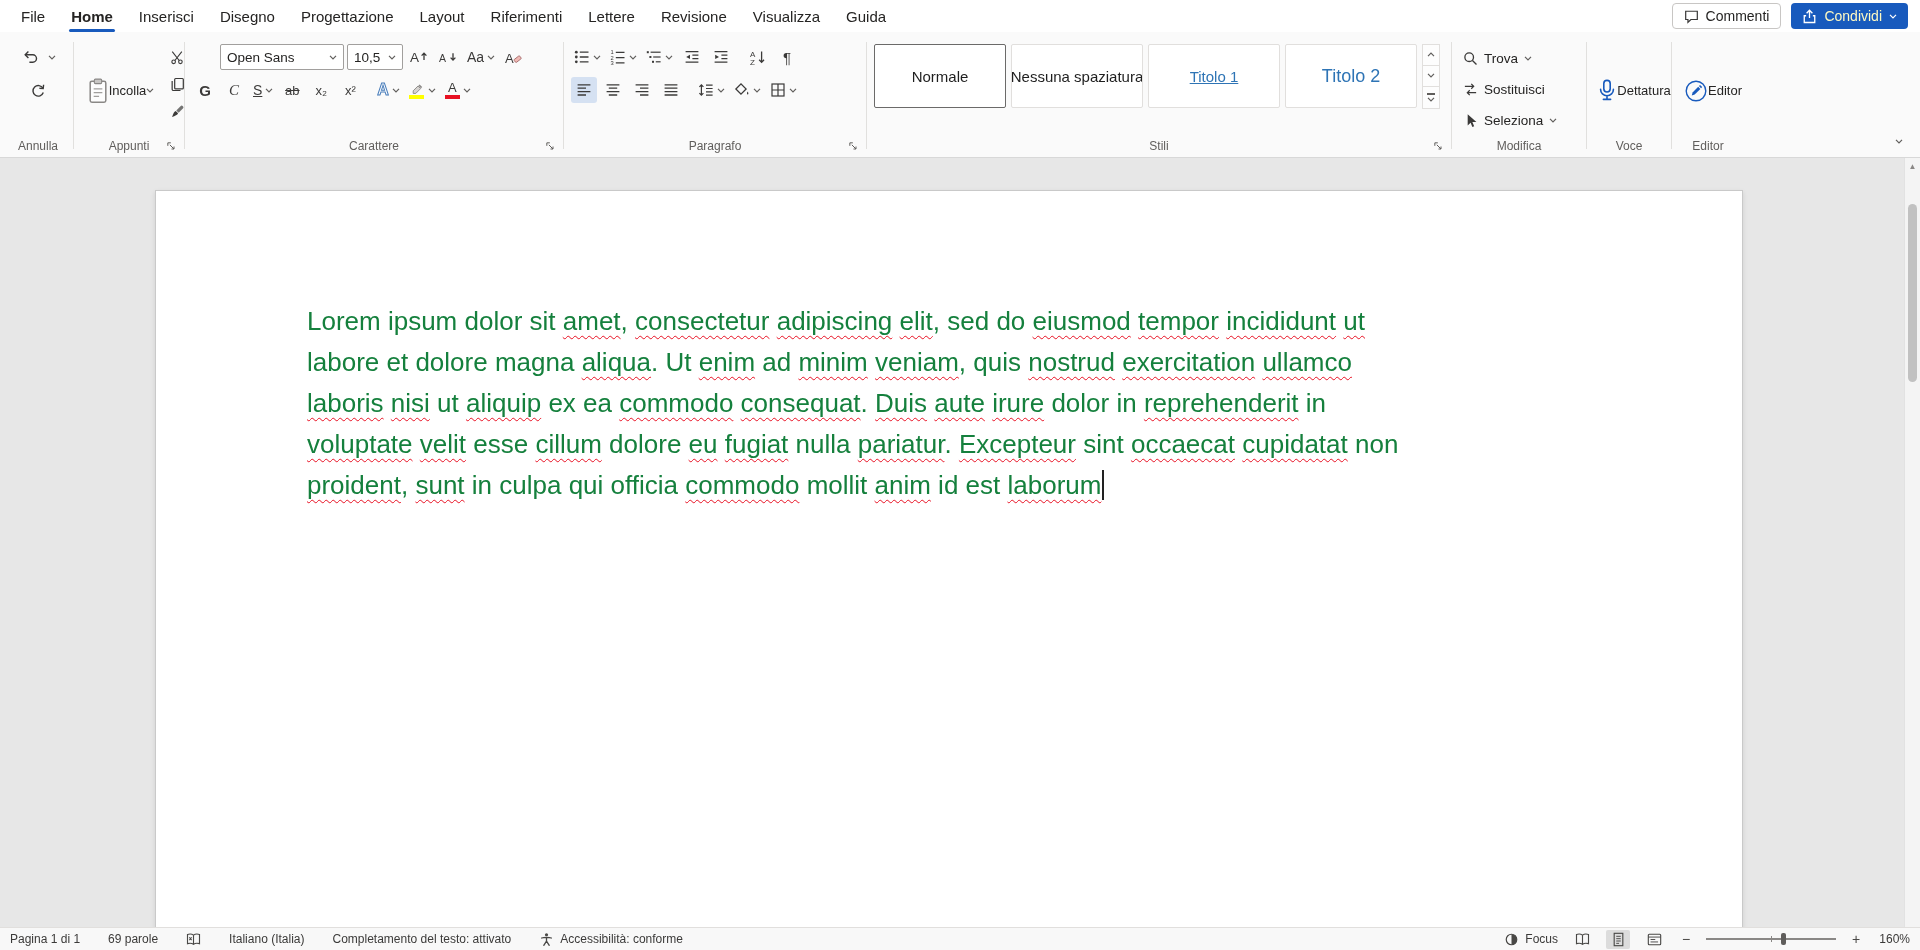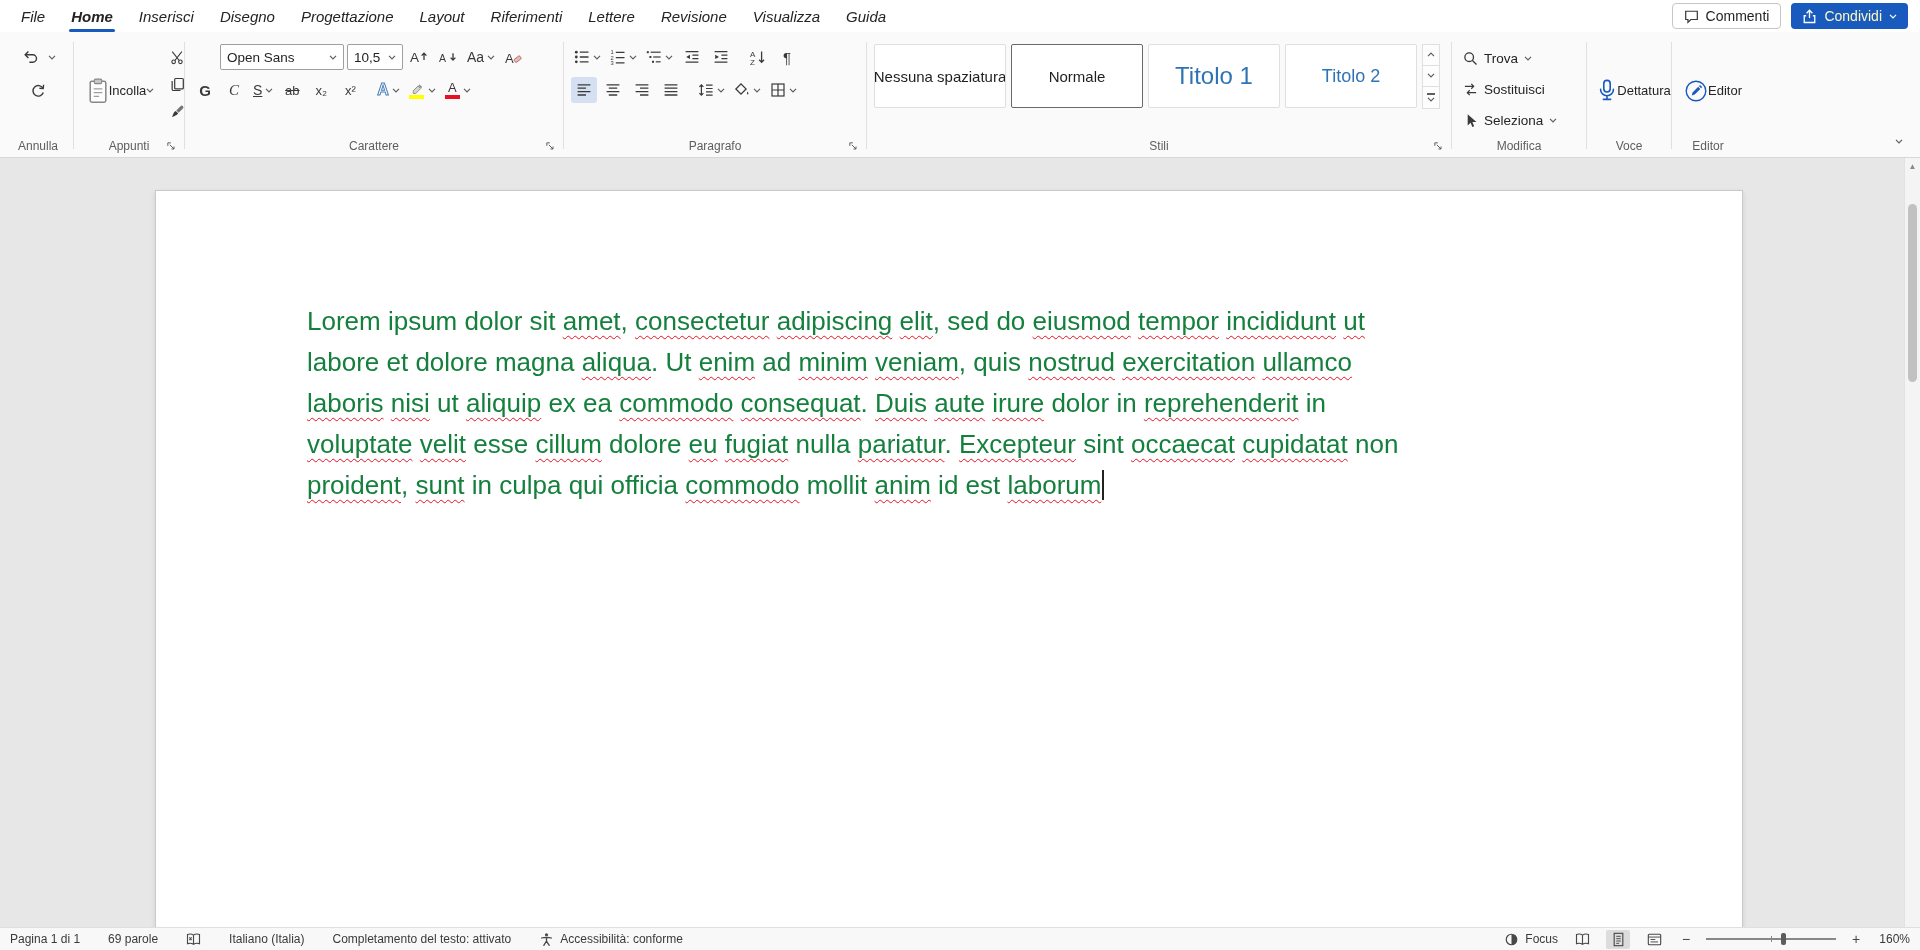--- a/index.html
+++ b/index.html
@@ -4,21 +4,21 @@
 <style>
   * { box-sizing: border-box; margin: 0; padding: 0; }
   html, body { width: 1920px; height: 950px; overflow: hidden; background: #fff;
     font-family: "Liberation Sans", "DejaVu Sans", sans-serif; }
   button { font-family: inherit; background: none; border: none; cursor: pointer; color: inherit; }
   .app { position: relative; width: 1920px; height: 950px; display: flex; flex-direction: column; }
 
   
   .tabbar { height: 32px; background: #fff; display: flex; align-items: stretch; padding: 0 8px; }
   .tabs { display: flex; align-items: stretch; }
-  .tab { padding: 0 13px; font-size: 15px; color: #252423; display: flex; align-items: center; position: relative; cursor: pointer; font-style: italic; }
+  .tab { padding: 0 13px; font-size: 15px; color: #252423; display: flex; align-items: center; position: relative; cursor: pointer; }
   .tab.active { font-weight: 700; }
   .tab.active::after { content: ""; position: absolute; left: 11px; right: 11px; bottom: 0; height: 3px; background: #185abd; border-radius: 2px; }
   .tabbar-right { margin-left: auto; display: flex; align-items: center; gap: 10px; padding-right: 4px; }
   .comments-btn { height: 26px; display: flex; align-items: center; gap: 7px; padding: 0 11px; border: 1px solid #c8c6c4; border-radius: 4px; background: #fff; font-size: 14px; color: #252423; margin-left: 36px; }
   .share-btn { height: 26px; display: flex; align-items: center; gap: 7px; padding: 0 11px; border-radius: 4px; background: #185abd; color: #fef9c3; font-size: 14px; }
 
   
   .ribbon { height: 126px; background: #fafafa; border-bottom: 1px solid #d8d8d8; display: flex; align-items: stretch; padding: 2px 6px 0 6px; position: relative; }
   .group { display: flex; flex-direction: column; padding: 4px 4px 0 4px; }
   .gc { flex: 1; padding-top: 6px; }
@@ -67,21 +67,21 @@
 
   .g-par { width: 296px; }
   .pilcrow { font-size: 15px; }
 
   .g-styles { width: 578px; }
   .styles-wrap { display: flex; }
   .style-gallery { display: flex; gap: 5px; }
   .style-item { width: 132px; height: 64px; background: #fff; border: 1px solid #e1dfdd; border-radius: 2px; display: flex; align-items: center; justify-content: center; overflow: hidden; white-space: nowrap; cursor: pointer; }
   .style-item.selected { border: 1.5px solid #6b6a69; }
   .style-item.normal .sname { font-size: 15px; color: #1f1f1f; }
-  .style-item.h1 .sname { font-size: 24px; color: #2e74b5; }
+  .style-item.h1 .sname { font-size: 15px; color: #2e74b5; text-decoration: underline; }
   .style-item.h2 .sname { font-size: 18px; color: #2e74b5; }
   .galctrl { display: flex; flex-direction: column; margin-left: 5px; }
   .galctrl button { width: 18px; height: 21.5px; border: 1px solid #e1dfdd; background: #fdfdfd; display: flex; flex-direction: column; align-items: center; justify-content: center; color: #605e5c; }
   .galctrl button + button { border-top: none; }
   .chev-up { transform: rotate(180deg); }
   .morebar { display: block; width: 8px; height: 1.5px; background: currentColor; margin-bottom: 2px; }
 
   .g-edit { width: 128px; }
   .editcol { display: flex; flex-direction: column; gap: 7px; padding-top: 8px; }
   .tbtn { display: flex; align-items: center; gap: 6px; height: 24px; font-size: 13.5px; color: #252423; padding: 0 4px; border-radius: 3px; }
@@ -589,25 +589,25 @@
               <use href="#i-launcher"></use>
             </svg>
         </button>
       </div>
     </div>
     <div class="gdiv"></div>
 
     <div class="group g-styles">
       <div class="gc styles-wrap">
         <div class="style-gallery">
+            <div class="style-item normal selected">
+              <span class="sname">Normale</span>
+            </div>
             <div class="style-item normal">
               <span class="sname">Nessuna spaziatura</span>
-            </div>
-            <div class="style-item normal selected">
-              <span class="sname">Normale</span>
             </div>
             <div class="style-item h1">
               <span class="sname">Titolo 1</span>
             </div>
             <div class="style-item h2">
               <span class="sname">Titolo 2</span>
             </div>
           </div>
         <div class="galctrl">
           <button>

